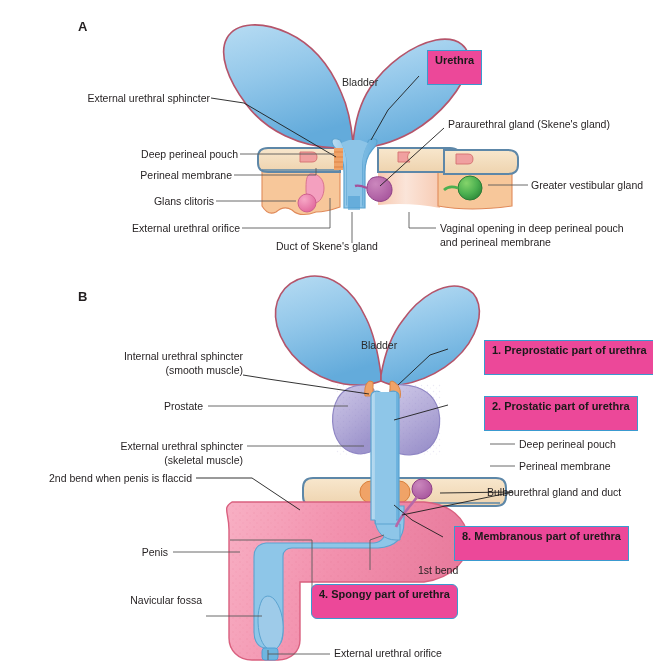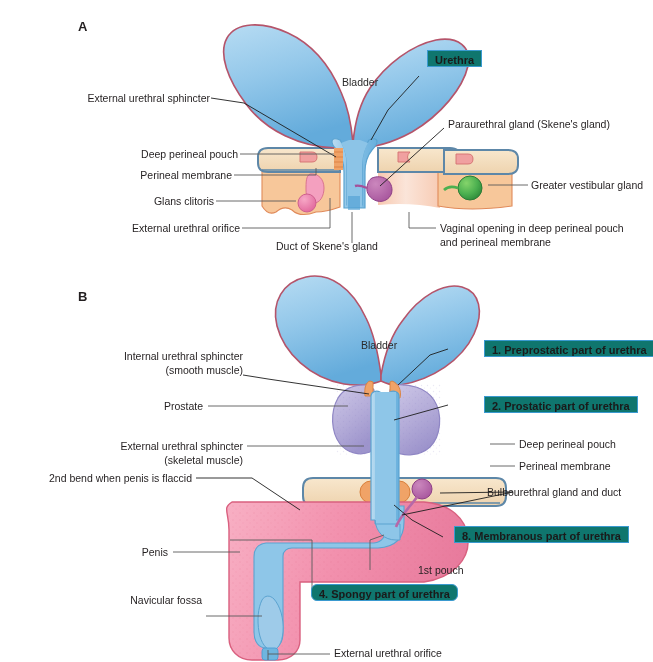--- a/index.html
+++ b/index.html
@@ -9,23 +9,23 @@
     color:#231f20;
   }
   #figure{position:absolute;left:0;top:0;width:653px;height:662px;}
   .panel-letter{
     position:absolute;font-weight:bold;font-size:13px;color:#231f20;
     letter-spacing:0.2px;
   }
   .callout{
     position:absolute;
     border:1.6px solid #3a9ad0;
-    background:#0f766e;
+    background:#ec4899;
     font-size:11px;font-weight:bold;color:#1a1a1a;
-    padding:3px 7px 0 7px;
+    padding:3px 7px 18px 7px;
     white-space:nowrap;
     line-height:1.1;
     box-sizing:border-box;
   }
   .lbl{
     position:absolute;font-size:10.5px;color:#231f20;
     white-space:nowrap;line-height:12px;
   }
   .lbl.r{text-align:right;}
   .lbl.l{text-align:left;}
@@ -288,16 +288,16 @@
   <div class="lbl r" style="left:38px;top:440px;width:205px;">External urethral sphincter</div>
   <div class="lbl r" style="left:38px;top:454px;width:205px;">(skeletal muscle)</div>
   <div class="lbl r" style="left:10px;top:472px;width:182px;">2nd bend when penis is flaccid</div>
   <div class="lbl r" style="left:100px;top:546px;width:68px;">Penis</div>
   <div class="lbl r" style="left:68px;top:594px;width:134px;">Navicular fossa</div>
 
   <div class="lbl l" style="left:519px;top:438px;">Deep perineal pouch</div>
   <div class="lbl l" style="left:519px;top:460px;">Perineal membrane</div>
   <div class="lbl l" style="left:487px;top:486px;">Bulbourethral gland and duct</div>
 
-  <div class="lbl l" style="left:418px;top:564px;">1st pouch</div>
+  <div class="lbl l" style="left:418px;top:564px;">1st bend</div>
   <div class="lbl l" style="left:334px;top:647px;">External urethral orifice</div>
 
 </div>
 
 </body></html>

